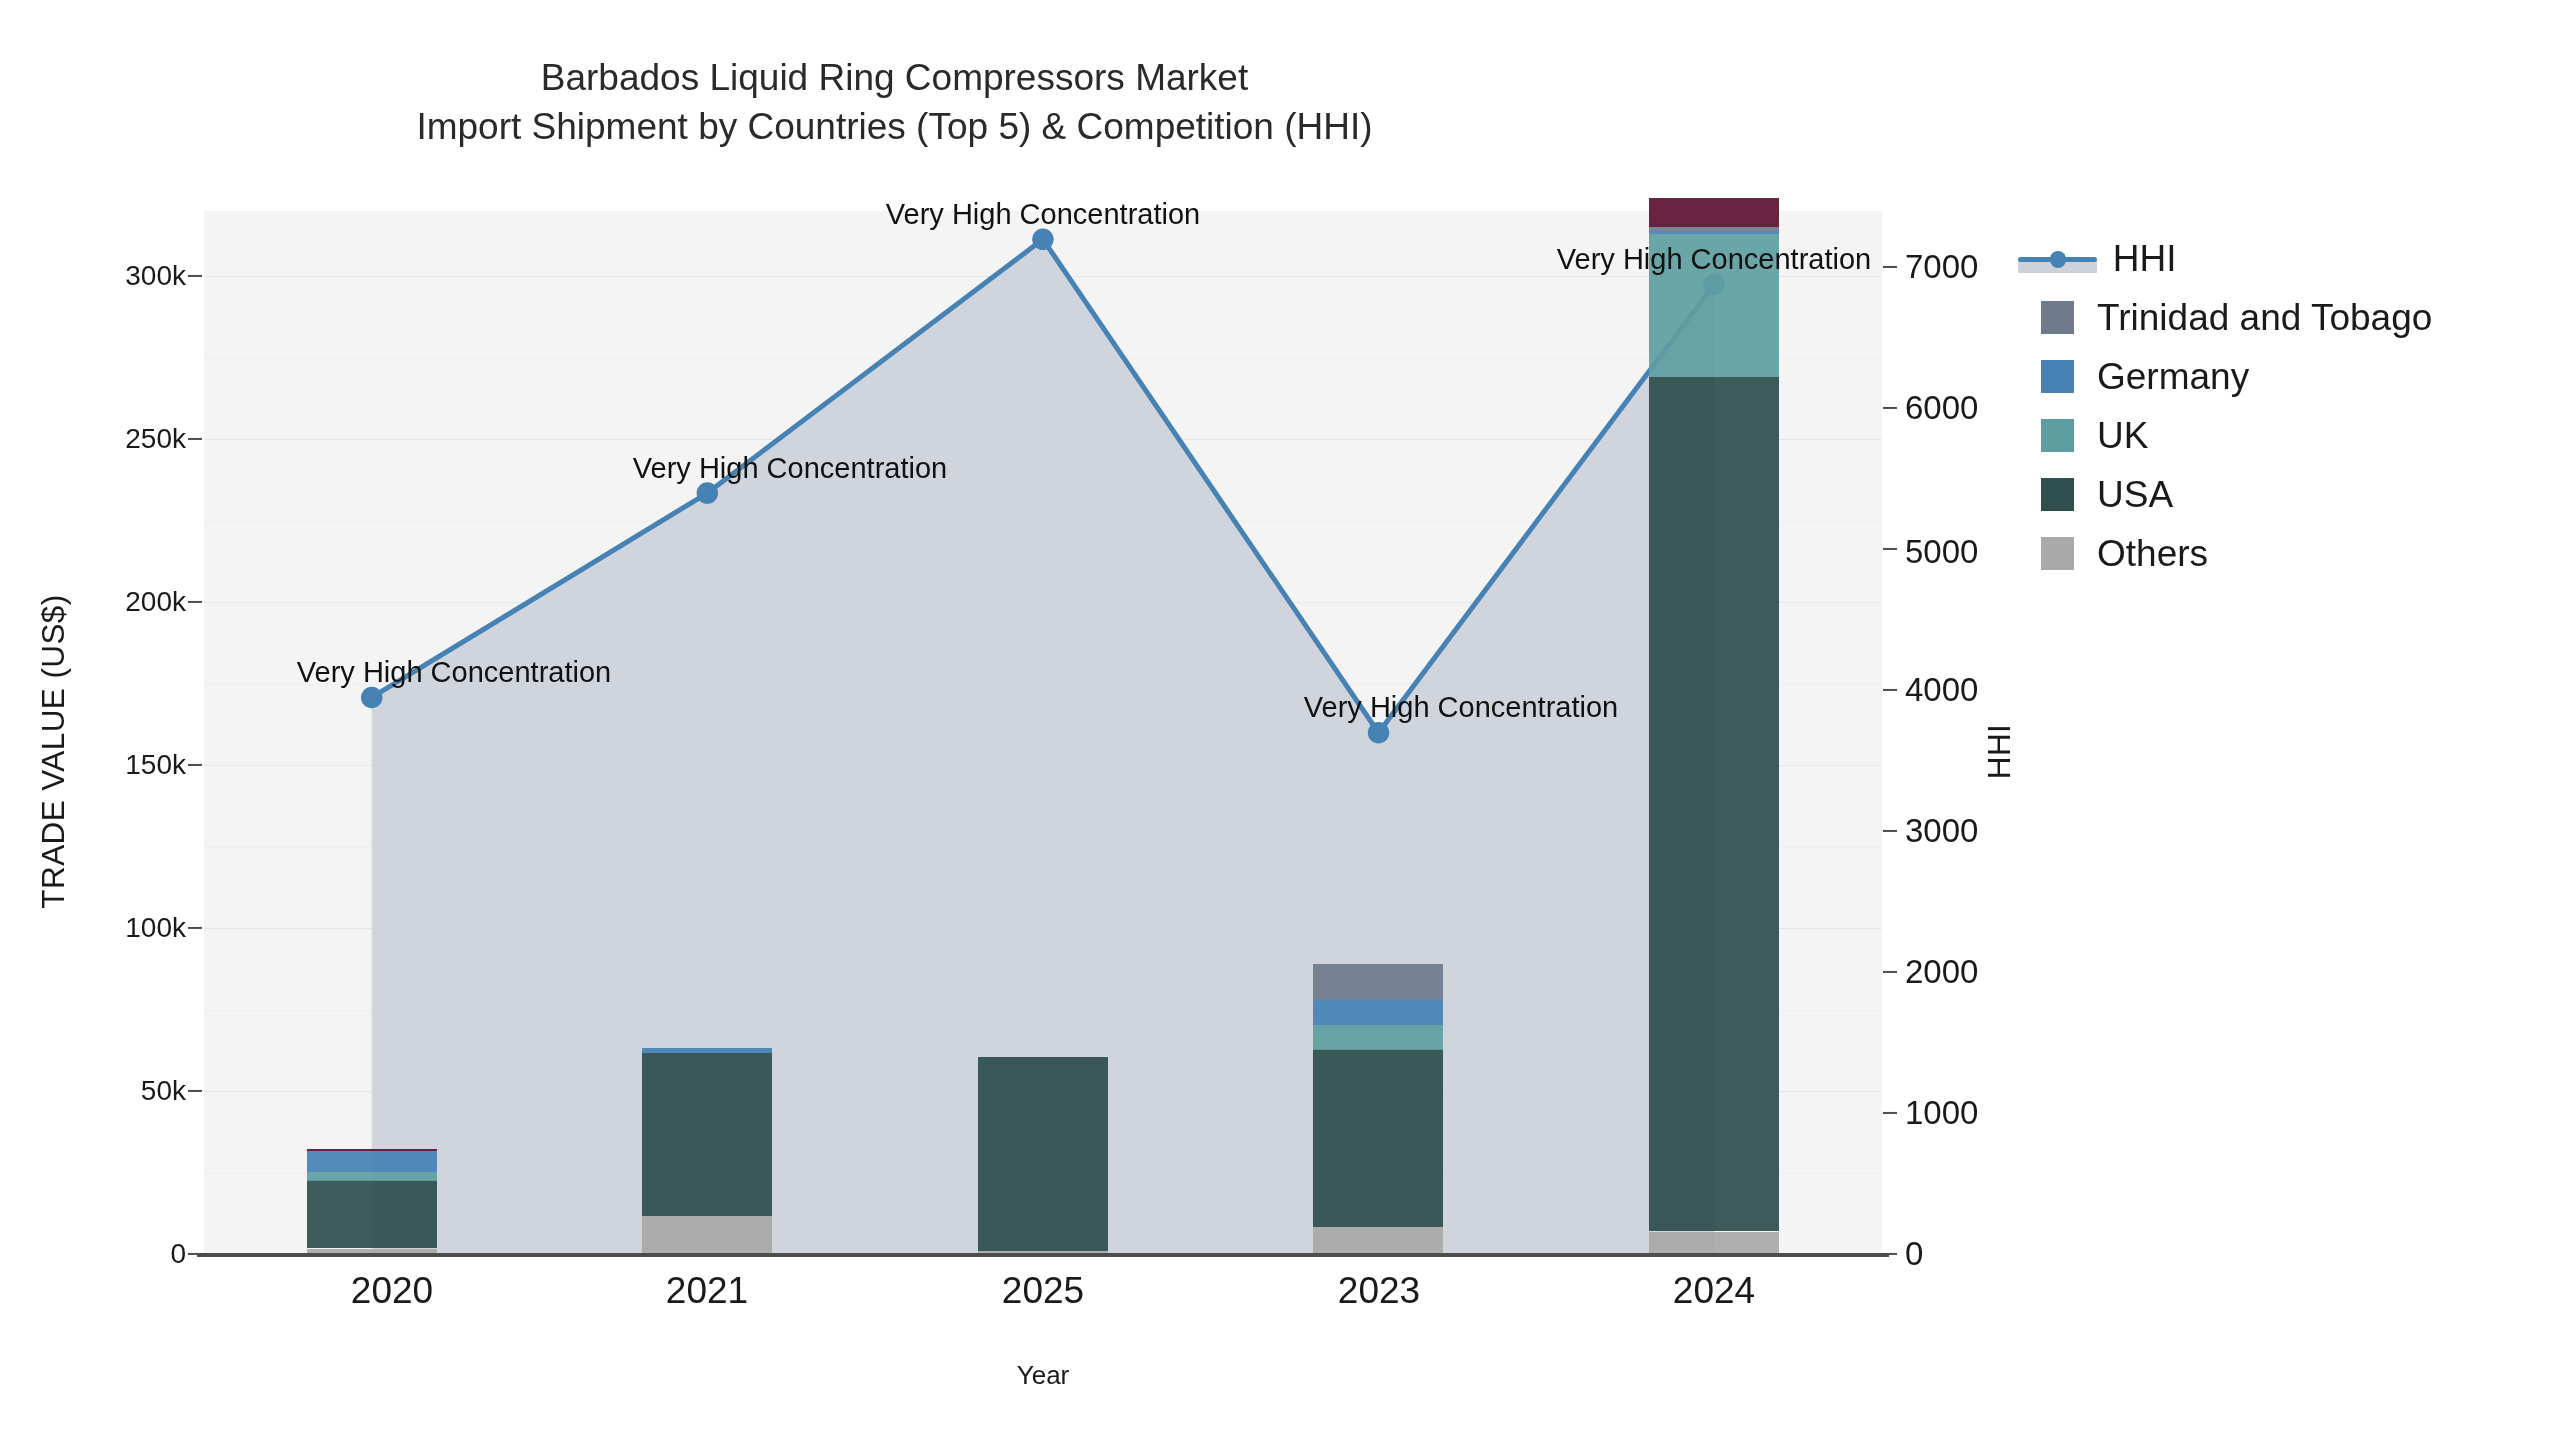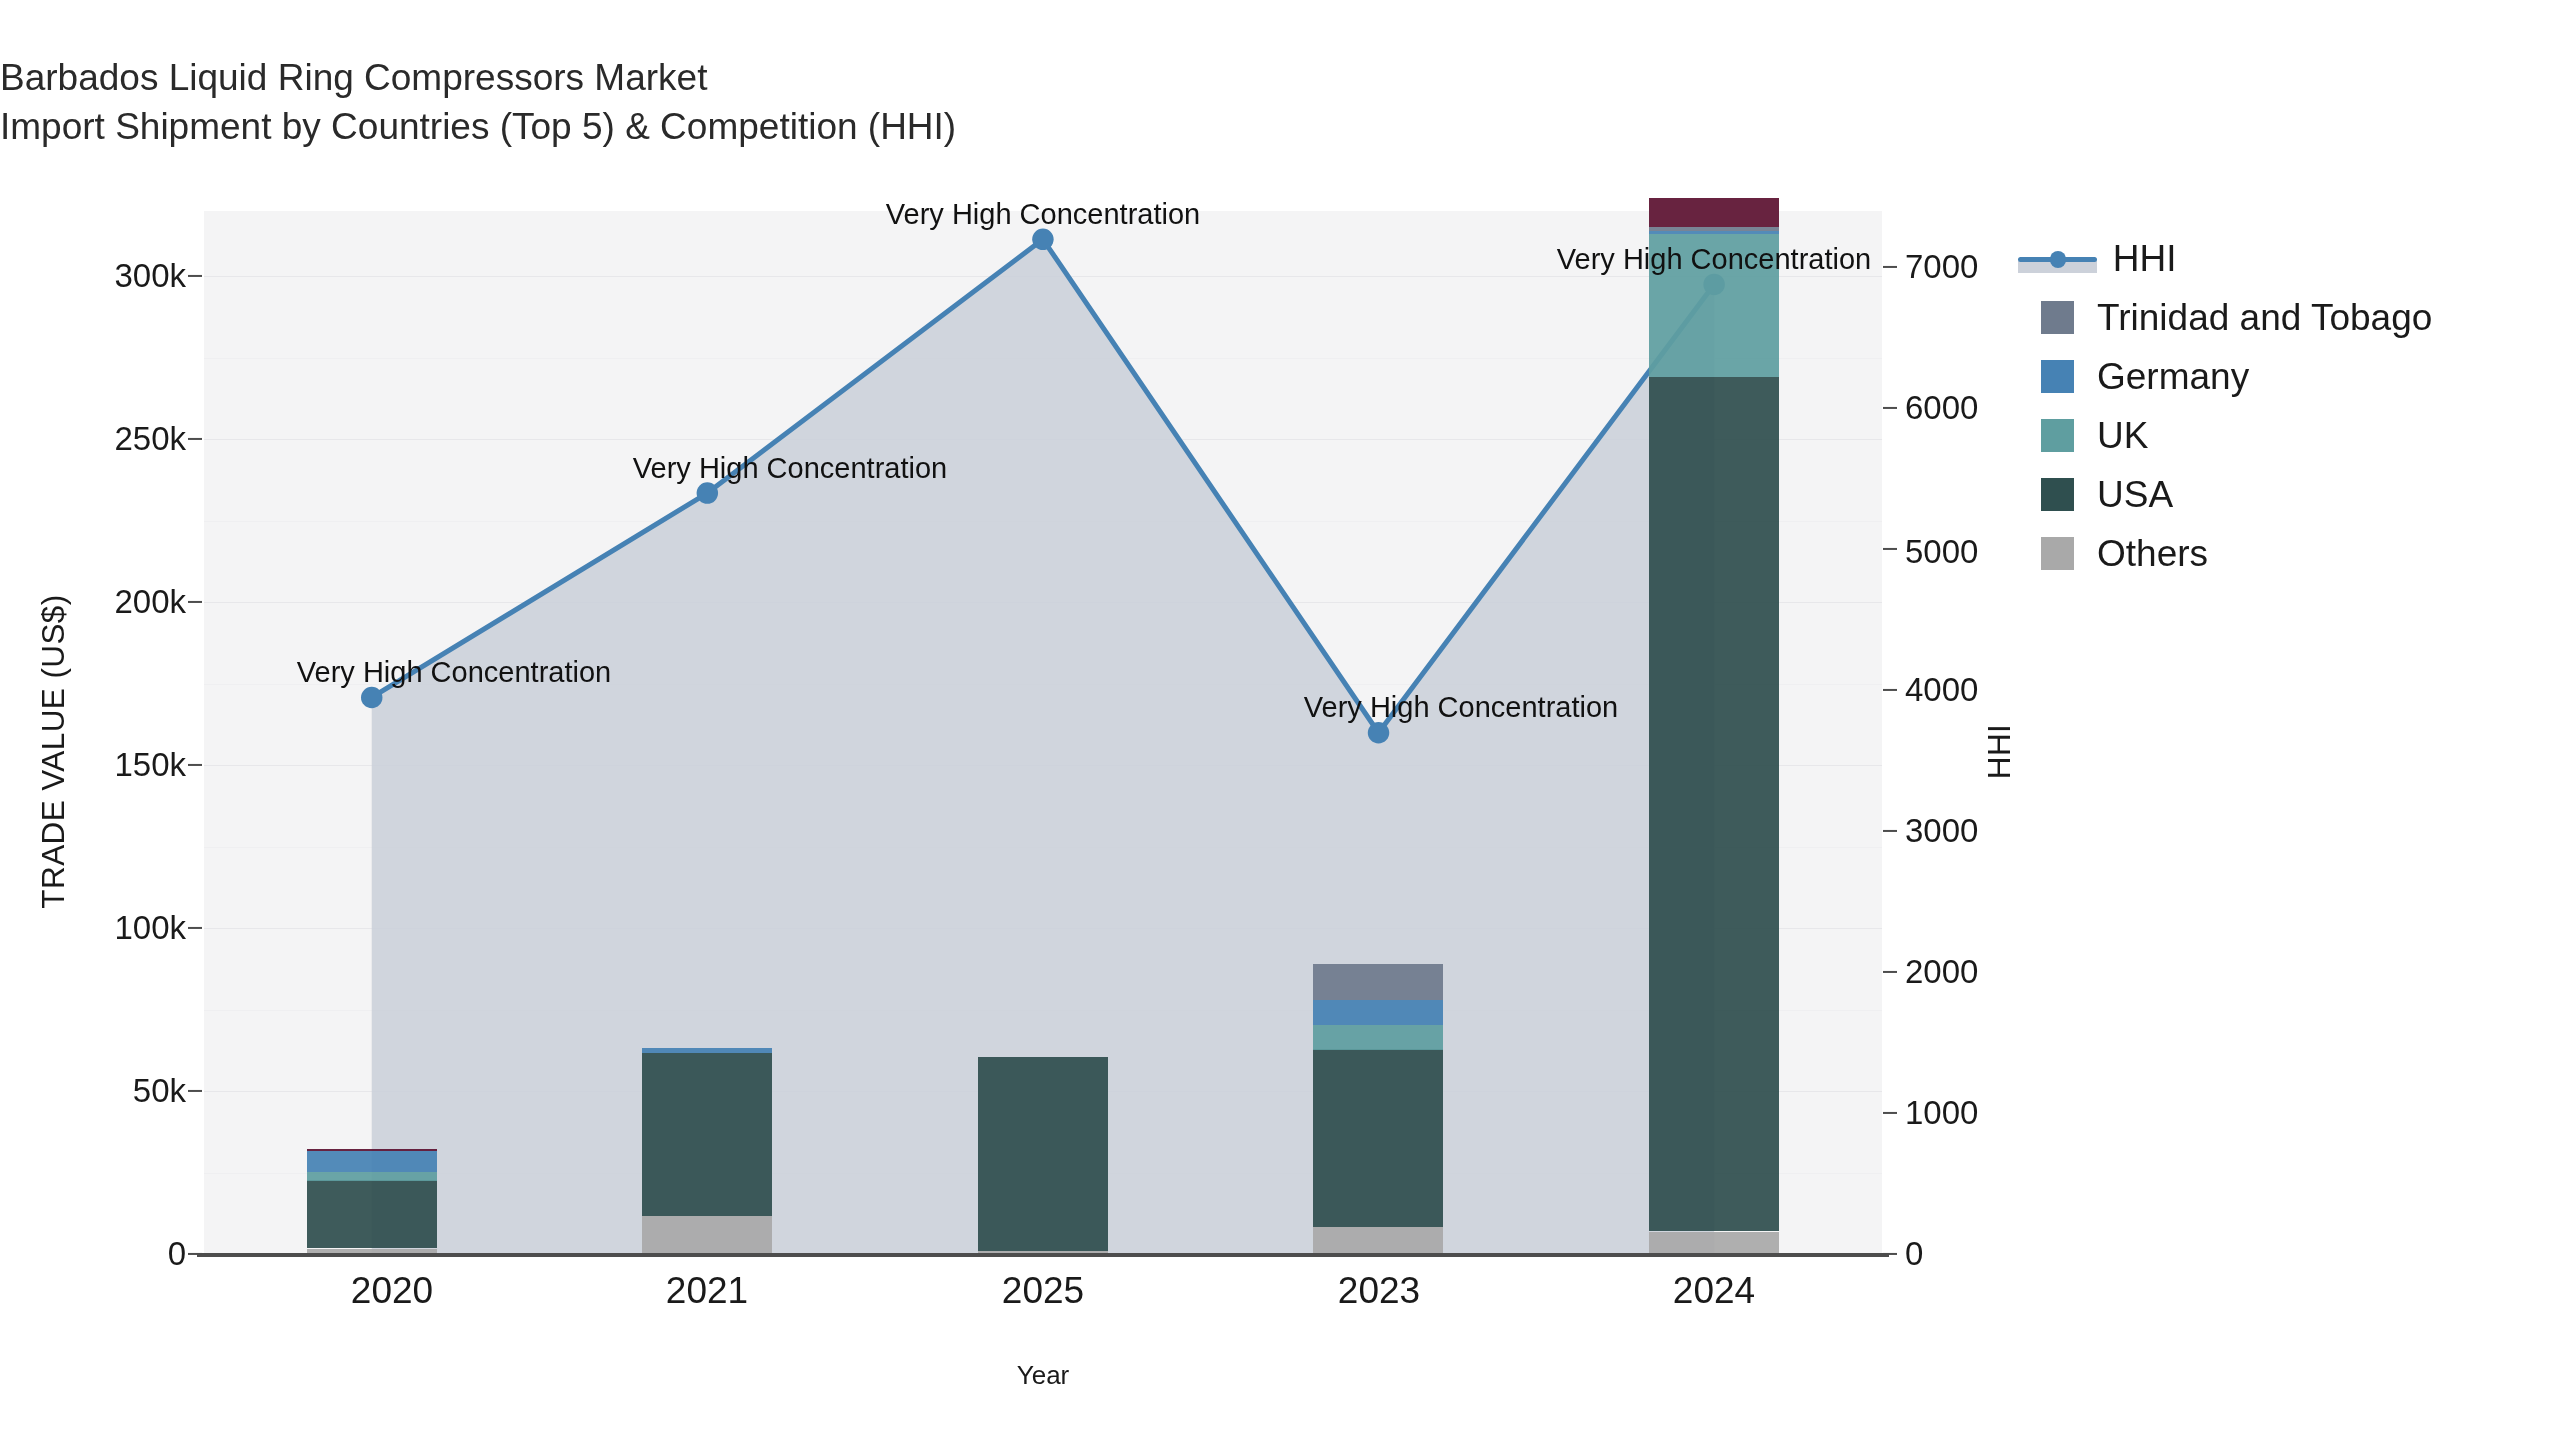--- a/index.html
+++ b/index.html
@@ -5,42 +5,42 @@
   html,body{margin:0;padding:0;}
   body{
     width:2576px;height:1449px;background:#ffffff;
     font-family:"Liberation Sans", sans-serif;
     overflow:hidden;
   }
   #root{position:relative;width:2576px;height:1449px;}
 
   
   .title-block{
-    position:absolute;left:0;top:54px;width:1789px;text-align:left;
+    position:absolute;left:0;top:54px;width:1789px;text-align:center;
     color:#2a2a2a;font-size:37px;line-height:1.32;font-weight:400;
   }
   .title-line{display:block;}
 
   
   .plot-area{
     position:absolute;left:204px;top:211px;width:1678px;height:1043px;
     background:#f4f4f5;
   }
   .gridline{
     position:absolute;left:0;width:100%;height:1.4px;background:#e7e7ea;
   }
   .gridline.minor{background:#efeff1;height:1.4px;}
 
   
   .axis-bottom{
     position:absolute;left:197px;top:1253px;width:1692px;height:3.6px;background:#4d4d4d;
   }
   .tick-lab-l{
     position:absolute;text-align:right;width:186px;left:0;
-    transform:translateY(-50%);font-size:33px;color:#1a1a1a;
+    transform:translateY(-50%);font-size:28px;color:#1a1a1a;
   }
   .tick-mark-l{
     position:absolute;left:188px;width:14.3px;height:2.1px;background:#4d4d4d;
     transform:translateY(-50%);
   }
   .ylabel-left{
     position:absolute;left:-197px;top:733px;width:501px;text-align:center;
     transform:rotate(-90deg);font-size:31.5px;color:#1a1a1a;letter-spacing:0.4px;
   }
 

